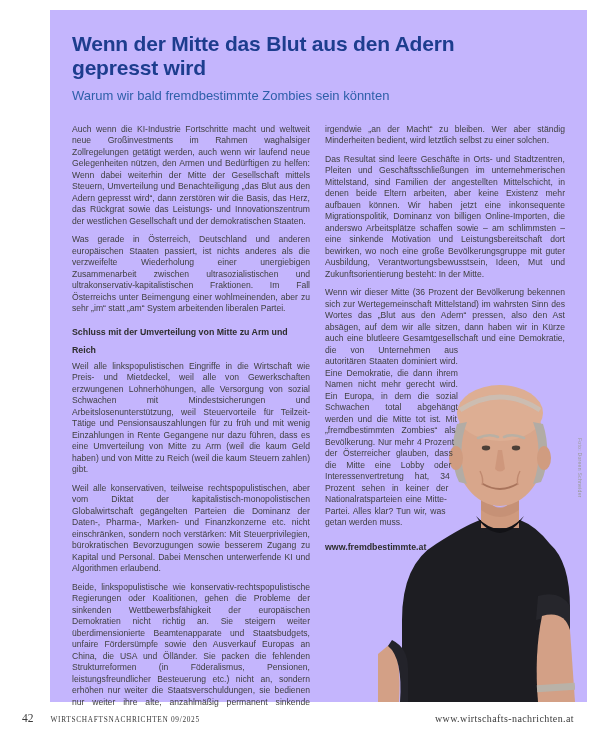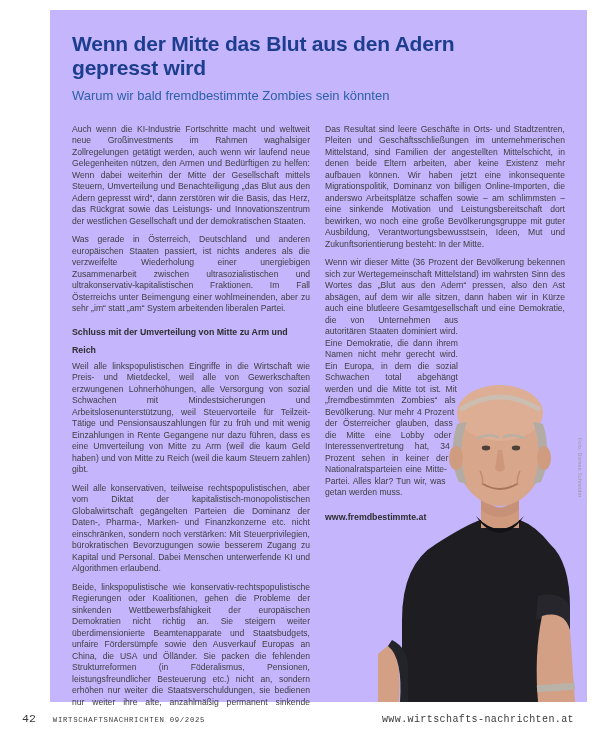--- a/index.html
+++ b/index.html
@@ -47,21 +47,21 @@
     color:#3a3a3a;text-align:left !important;
   }
   .portrait{position:absolute;left:378px;top:358px;width:197px;height:344px;z-index:1;}
   .photo-credit{
     position:absolute;left:577px;top:438px;font-size:5px;color:#9a9a9a;
     writing-mode:vertical-rl;letter-spacing:0.3px;
   }
   .footer{
     position:absolute;left:22px;right:37px;top:712px;height:18px;
     display:flex;align-items:baseline;
-    font-family:Liberation Mono, monospace;color:#3a3a3a;
+    font-family:Liberation Serif, serif;color:#3a3a3a;
   }
   .page-num{font-size:11.5px;}
   .mag-name{font-size:7.3px;letter-spacing:0.7px;margin-left:17px;}
   .footer-url{font-size:10px;letter-spacing:0.4px;margin-left:auto;}
 </style>
 </head>
 <body>
 
 <div class="screen">
 
@@ -74,20 +74,21 @@
         <div class="col left">
           <p>Auch wenn die KI-Industrie Fortschritte macht und weltweit neue Großinvestments im Rahmen waghalsiger Zollregelungen getätigt werden, auch wenn wir laufend neue Gelegenheiten nützen, den Armen und Bedürftigen zu helfen: Wenn dabei weiterhin der Mitte der Gesellschaft mittels Steuern, Umverteilung und Benachteiligung „das Blut aus den Adern gepresst wird“, dann zerstören wir die Basis, das Herz, das Rückgrat sowie das Leistungs- und Innovationszentrum der westlichen Gesellschaft und der demokratischen Staaten.</p>
           <p>Was gerade in Österreich, Deutschland und anderen europäischen Staaten passiert, ist nichts anderes als die verzweifelte Wiederholung einer unergiebigen Zusammenarbeit zwischen ultrasozialistischen und ultrakonservativ-kapitalistischen Fraktionen. Im Fall Österreichs unter Beimengung einer wohlmeinenden, aber zu sehr „im“ statt „am“ System arbeitenden liberalen Partei.</p>
           <h3>Schluss mit der Umverteilung von Mitte zu Arm und Reich</h3>
           <p>Weil alle linkspopulistischen Eingriffe in die Wirtschaft wie Preis- und Mietdeckel, weil alle von Gewerkschaften erzwungenen Lohnerhöhungen, alle Versorgung von sozial Schwachen mit Mindestsicherungen und Arbeitslosenunterstützung, weil Steuervorteile für Teilzeit-Tätige und Pensionsauszahlungen für zu früh und mit wenig Einzahlungen in Rente Gegangene nur dazu führen, dass es eine Umverteilung von Mitte zu Arm (weil die kaum Geld haben) und von Mitte zu Reich (weil die kaum Steuern zahlen) gibt.</p>
           <p>Weil alle konservativen, teilweise rechtspopulistischen, aber vom Diktat der kapitalistisch-monopolistischen Globalwirtschaft gegängelten Parteien die Dominanz der Daten-, Pharma-, Marken- und Finanzkonzerne etc. nicht einschränken, sondern noch verstärken: Mit Steuerprivilegien, bürokratischen Bevorzugungen sowie besserem Zugang zu Kapital und Personal. Dabei Menschen unterwerfende KI und Algorithmen erlaubend.</p>
           <p>Beide, linkspopulistische wie konservativ-rechtspopulistische Regierungen oder Koalitionen, gehen die Probleme der sinkenden Wettbewerbsfähigkeit der europäischen Demokratien nicht richtig an. Sie steigern weiter überdimensionierte Beamtenapparate und Staatsbudgets, unfaire Fördersümpfe sowie den Ausverkauf Europas an China, die USA und Ölländer. Sie packen die fehlenden Strukturreformen (in Föderalismus, Pensionen, leistungsfreundlicher Besteuerung etc.) nicht an, sondern erhöhen nur weiter die Staatsverschuldungen, sie bedienen nur weiter ihre alte, anzahlmäßig permanent sinkende Wählerschaft in der Hoffnung,</p>
         </div>
 
         <div class="col right">
+          <p>irgendwie „an der Macht“ zu bleiben. Wer aber ständig Minderheiten bedient, wird letztlich selbst zu einer solchen.</p>
           <p>Das Resultat sind leere Geschäfte in Orts- und Stadtzentren, Pleiten und Geschäftsschließungen im unternehmerischen Mittelstand, sind Familien der angestellten Mittelschicht, in denen beide Eltern arbeiten, aber keine Existenz mehr aufbauen können. Wir haben jetzt eine inkonsequente Migrationspolitik, Dominanz von billigen Online-Importen, die anderswo Arbeitsplätze schaffen sowie – am schlimmsten – eine sinkende Motivation und Leistungsbereitschaft dort bewirken, wo noch eine große Bevölkerungsgruppe mit guter Ausbildung, Verantwortungsbewusstsein, Ideen, Mut und Zukunftsorientierung besteht: In der Mitte.</p>
           <div class="photo-spacer"></div>
           <p>Wenn wir dieser Mitte (36 Prozent der Bevölkerung bekennen sich zur Wertegemeinschaft Mittelstand) im wahrsten Sinn des Wortes das „Blut aus den Adern“ pressen, also den Ast absägen, auf dem wir alle sitzen, dann haben wir in Kürze auch eine blutleere Gesamtgesellschaft und eine Demokratie, die von Unternehmen aus autoritären Staaten dominiert wird. Eine Demokratie, die dann ihrem Namen nicht mehr gerecht wird. Ein Europa, in dem die sozial Schwachen total abgehängt werden und die Mitte tot ist. Mit „fremdbestimmten Zombies“ als Bevölkerung. Nur mehr 4 Prozent der Österreicher glauben, dass die Mitte eine Lobby oder Interessenvertretung hat, 34 Prozent sehen in keiner der Nationalratsparteien eine Mitte-Partei. Alles klar? Tun wir, was getan werden muss.</p>
           <a href="#" class="website">www.fremdbestimmte.at</a>
         </div>
       </div>
     </div>
   </div>
 
   <svg class="portrait" viewBox="0 0 197 344" aria-hidden="true">

